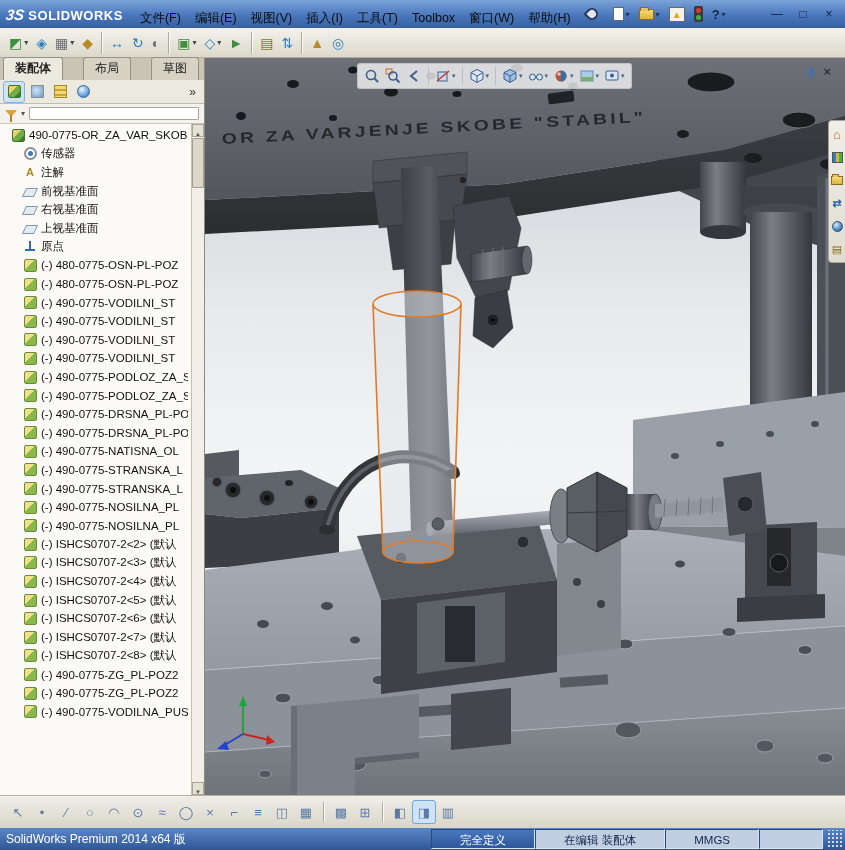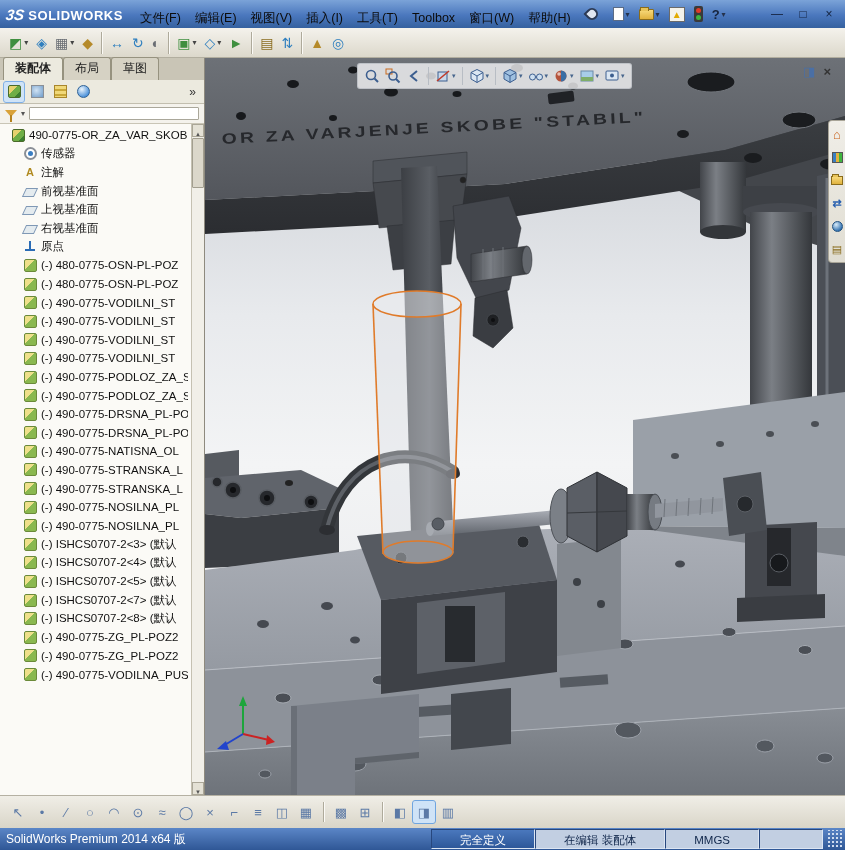--- a/index.html
+++ b/index.html
@@ -39,21 +39,21 @@
     display:flex; align-items:center; padding-left:5px; }
   .tb-btn { display:flex; align-items:center; height:24px; padding:0 3px; margin:0 1px; border-radius:2px; }
   .tb-glyph { font-size:14px; line-height:22px; }
   .tb-caret { font-size:8px; color:#444; margin-left:2px; }
   .tb-caret::after { content:"▾"; }
   .tb-sep { width:1px; height:22px; background:#aeaa9b; margin:0 4px; box-shadow:1px 0 0 #fbfaf6; }
 
   
   .left { position:absolute; left:0; top:58px; width:205px; height:737px;
     border-right:1px solid #8e8a7e; background:#ece9df; display:flex; flex-direction:column; }
-  .cm-tabs { height:22px; background:#c9c5b6; display:flex; align-items:flex-end; padding-left:3px; gap:0; }
+  .cm-tabs { height:22px; background:#c9c5b6; display:flex; align-items:flex-end; padding-left:3px; gap:20px; }
   .cm-tab { font-size:12px; padding:2px 11px 3px; border:1px solid #96927f; border-bottom:none;
     border-radius:3px 3px 0 0; background:#d6d2c4; color:#222; }
   .cm-tab[data-active="true"] { background:#eceadf; font-weight:bold; }
   .ptabs { height:24px; background:#eceadf; border-bottom:1px solid #c2beaf; display:flex; align-items:center; padding:0 4px; gap:3px; }
   .pt-btn { width:20px; height:20px; display:flex; align-items:center; justify-content:center; border-radius:2px; }
   .pt-btn.active { background:#cfe3f7; outline:1px solid #7fb0e8; }
   .pt-i1 { width:13px; height:13px; border-radius:2px; border:1px solid #4a6b2a;
     background:linear-gradient(135deg,#e6d26e 0 40%,#6fae46 40% 75%,#3c7f2f 75%); }
   .pt-i2 { width:13px; height:13px; border:1px solid #8a8f96; background:radial-gradient(circle at 40% 40%,#cfe2f4,#6f9bc8); }
   .pt-i3 { width:13px; height:13px; border:1px solid #a8862c; background:repeating-linear-gradient(#f0d879 0 3px,#caa838 3px 5px); }
@@ -321,26 +321,26 @@
             <span class="t-label">注解</span>
           </div>
 
           <div class="tree-row child">
             <span class="t-icon" data-icon="plane"></span>
             <span class="t-label">前视基准面</span>
           </div>
 
           <div class="tree-row child">
             <span class="t-icon" data-icon="plane"></span>
+            <span class="t-label">右视基准面</span>
+          </div>
+
+          <div class="tree-row child">
+            <span class="t-icon" data-icon="plane"></span>
             <span class="t-label">上视基准面</span>
-          </div>
-
-          <div class="tree-row child">
-            <span class="t-icon" data-icon="plane"></span>
-            <span class="t-label">右视基准面</span>
           </div>
 
           <div class="tree-row child">
             <span class="t-icon" data-icon="origin"></span>
             <span class="t-label">原点</span>
           </div>
 
           <div class="tree-row child">
             <span class="t-icon" data-icon="part"></span>
             <span class="t-label">(-) 480-0775-OSN-PL-POZ</span>
@@ -410,36 +410,44 @@
             <span class="t-icon" data-icon="part"></span>
             <span class="t-label">(-) 490-0775-NOSILNA_PL</span>
           </div>
 
           <div class="tree-row child">
             <span class="t-icon" data-icon="part"></span>
             <span class="t-label">(-) 490-0775-NOSILNA_PL</span>
           </div>
 
 
+          <div class="tree-row child">
+            <span class="t-icon" data-icon="part"></span>
+            <span class="t-label">(-) ISHCS0707-2&lt;2&gt; (默认</span>
+          </div>
 
           <div class="tree-row child">
             <span class="t-icon" data-icon="part"></span>
             <span class="t-label">(-) ISHCS0707-2&lt;3&gt; (默认</span>
           </div>
 
           <div class="tree-row child">
             <span class="t-icon" data-icon="part"></span>
             <span class="t-label">(-) ISHCS0707-2&lt;4&gt; (默认</span>
           </div>
 
           <div class="tree-row child">
             <span class="t-icon" data-icon="part"></span>
             <span class="t-label">(-) ISHCS0707-2&lt;5&gt; (默认</span>
           </div>
 
+          <div class="tree-row child">
+            <span class="t-icon" data-icon="part"></span>
+            <span class="t-label">(-) ISHCS0707-2&lt;6&gt; (默认</span>
+          </div>
 
           <div class="tree-row child">
             <span class="t-icon" data-icon="part"></span>
             <span class="t-label">(-) ISHCS0707-2&lt;7&gt; (默认</span>
           </div>
 
           <div class="tree-row child">
             <span class="t-icon" data-icon="part"></span>
             <span class="t-label">(-) ISHCS0707-2&lt;8&gt; (默认</span>
           </div>

